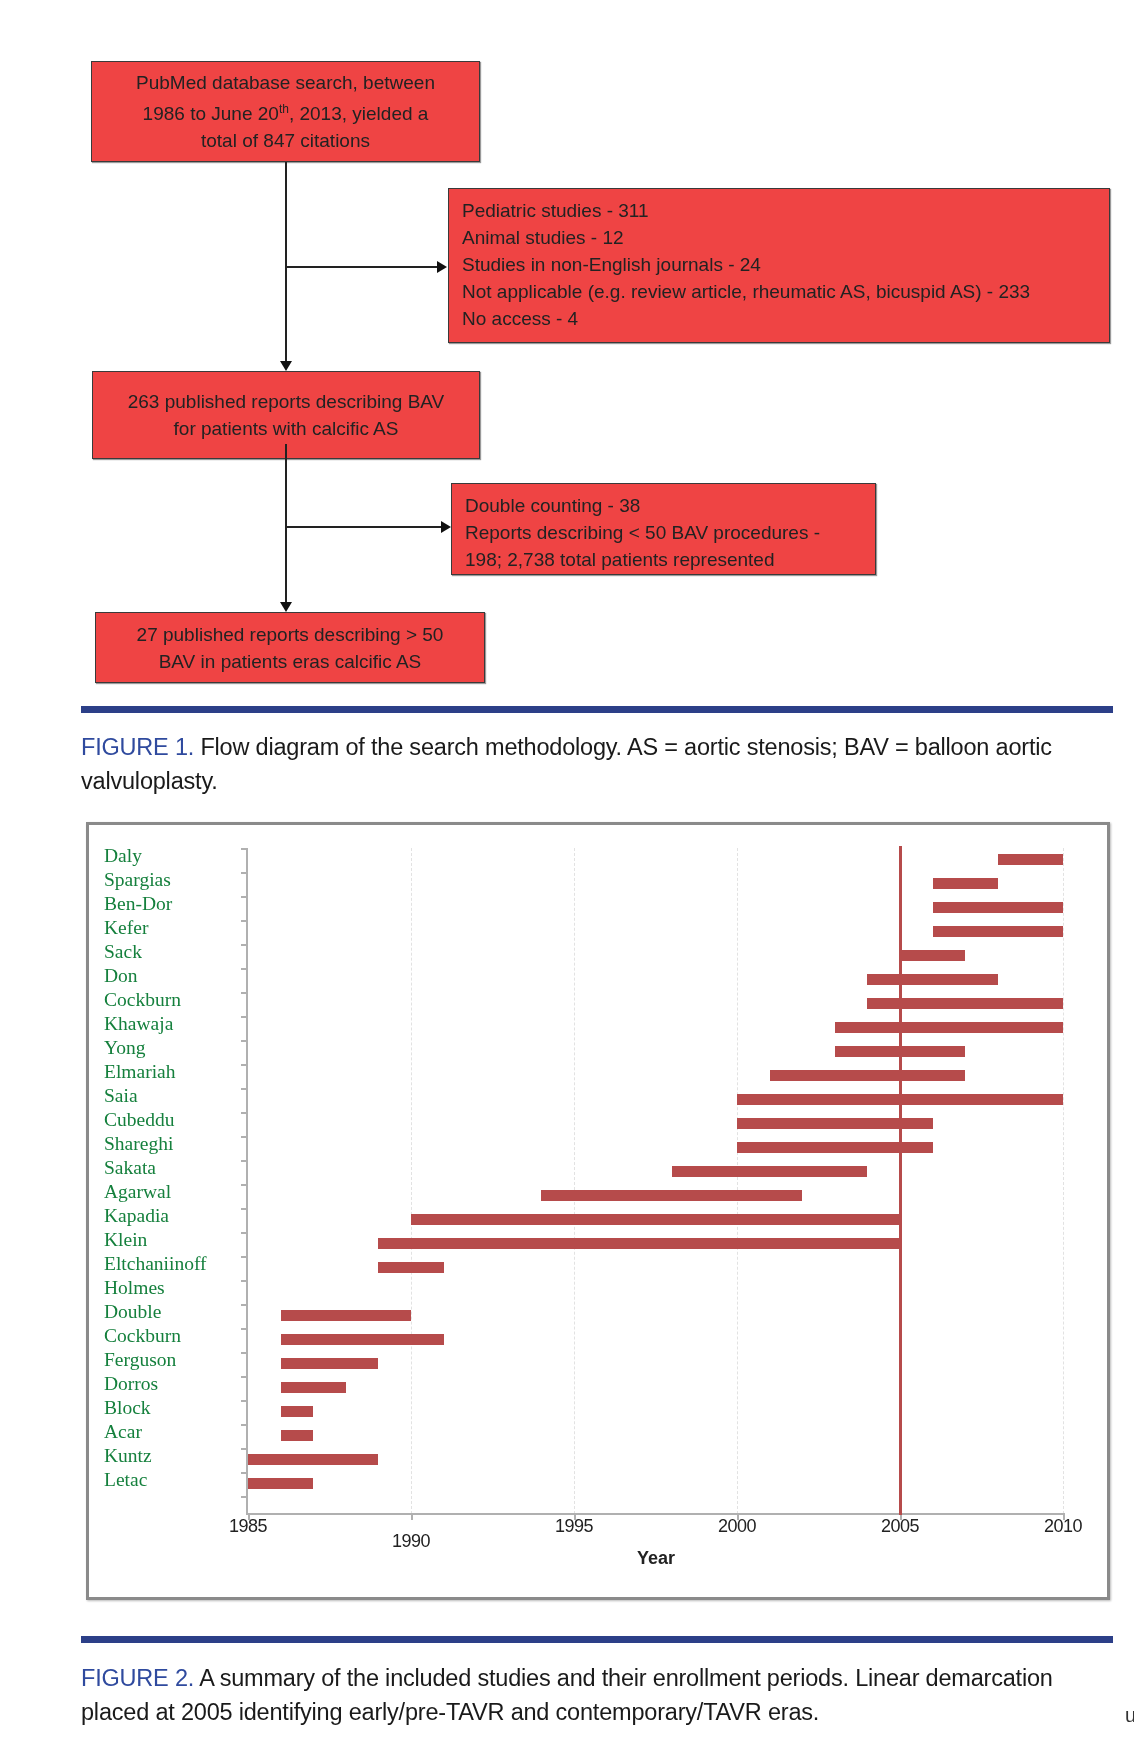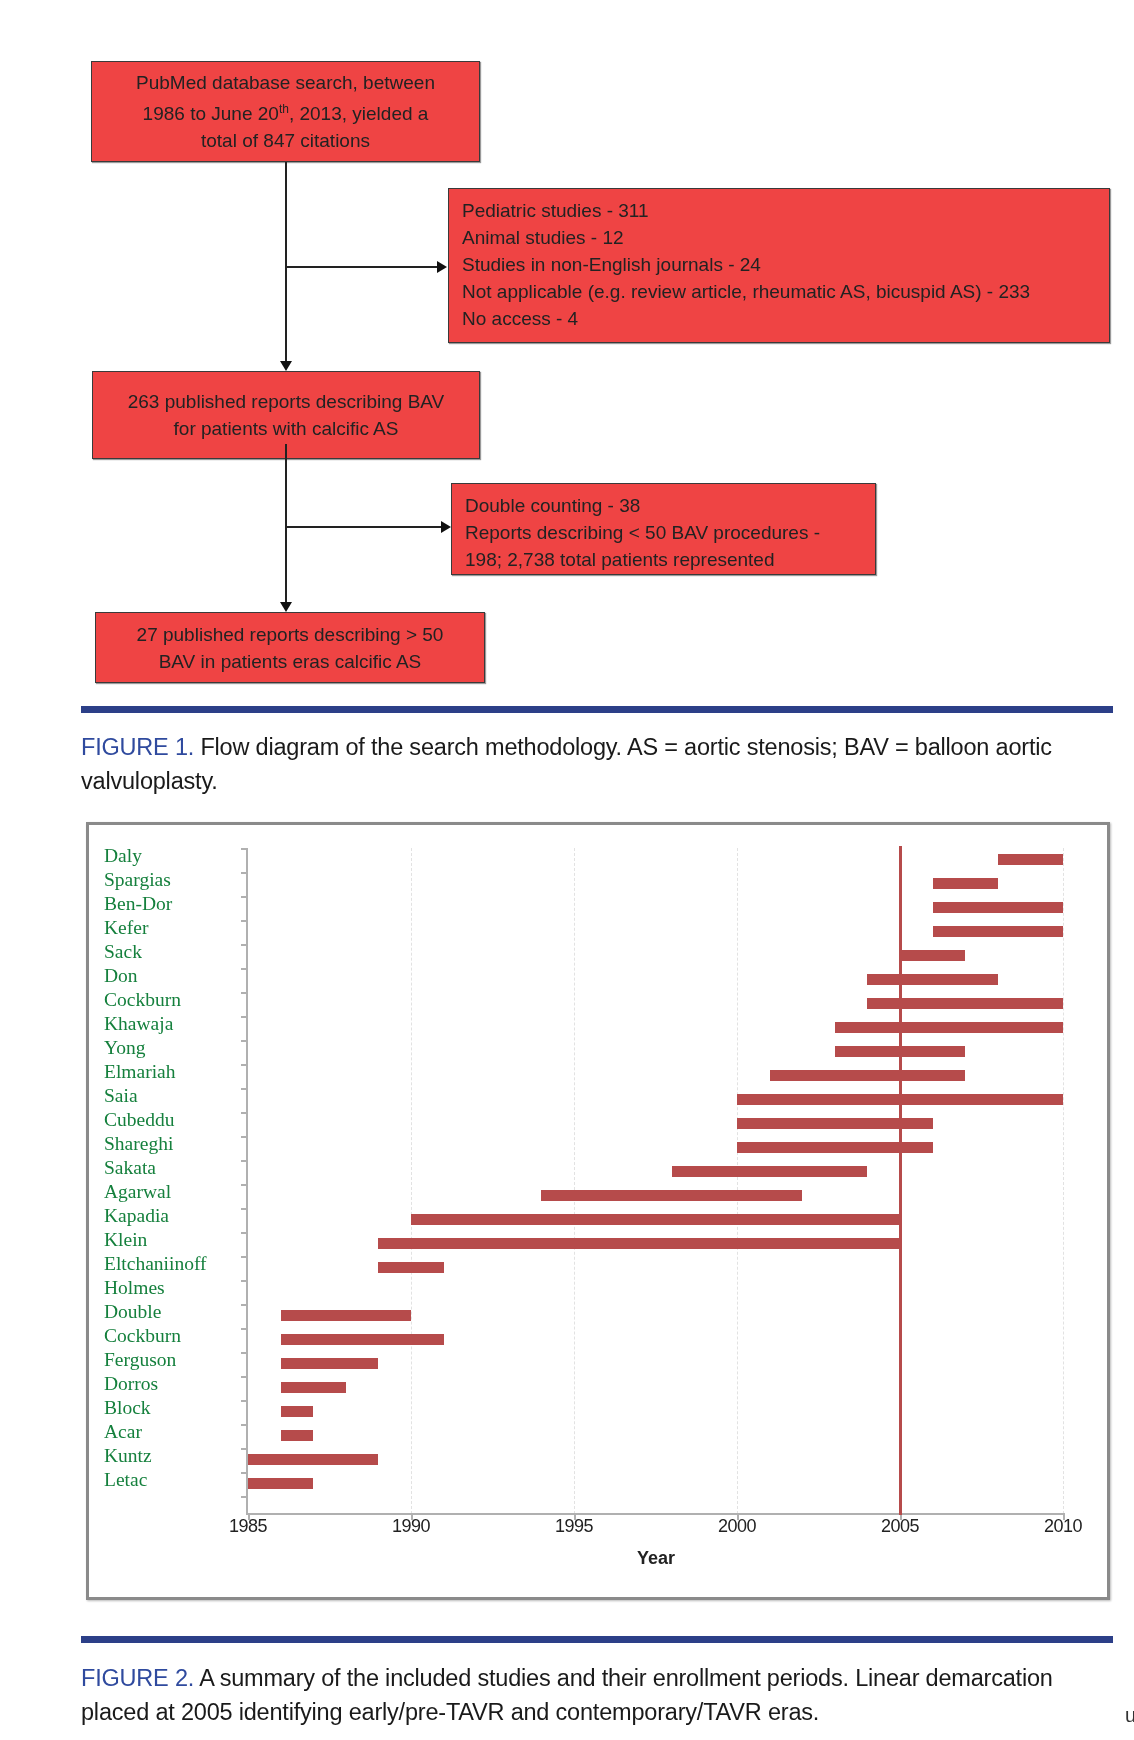--- a/index.html
+++ b/index.html
@@ -110,21 +110,21 @@
     <div class="ytick" style="top: 1352px;"></div>
     <div class="ytick" style="top: 1376px;"></div>
     <div class="ytick" style="top: 1400px;"></div>
     <div class="ytick" style="top: 1424px;"></div>
     <div class="ytick" style="top: 1448px;"></div>
     <div class="ytick" style="top: 1472px;"></div>
     <div class="ytick" style="top: 1496px;"></div>
     <div class="xtick" style="left: 248px;"></div>
     <div class="xlabel" style="left: 248px;">1985</div>
     <div class="xtick" style="left: 411px;"></div>
-    <div class="xlabel" style="left: 411px;">1990</div>
+    <div class="xlabel" style="left: 411px; margin-top: 15px;">1990</div>
     <div class="xtick" style="left: 574px;"></div>
     <div class="xlabel" style="left: 574px;">1995</div>
     <div class="xtick" style="left: 737px;"></div>
     <div class="xlabel" style="left: 737px;">2000</div>
     <div class="xtick" style="left: 900px;"></div>
     <div class="xlabel" style="left: 900px;">2005</div>
     <div class="xtick" style="left: 1063px;"></div>
     <div class="xlabel" style="left: 1063px;">2010</div>
     <div class="xtitle">Year</div>
     <div class="ylabel" style="top: 844px;">Daly</div>

